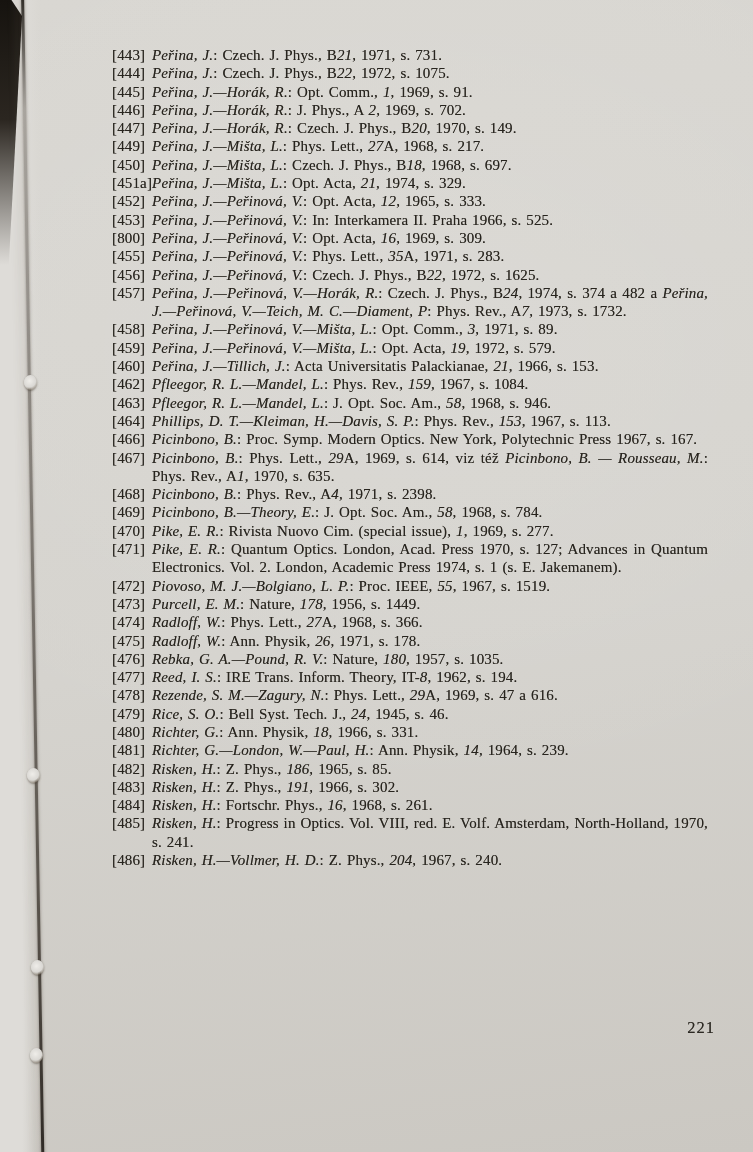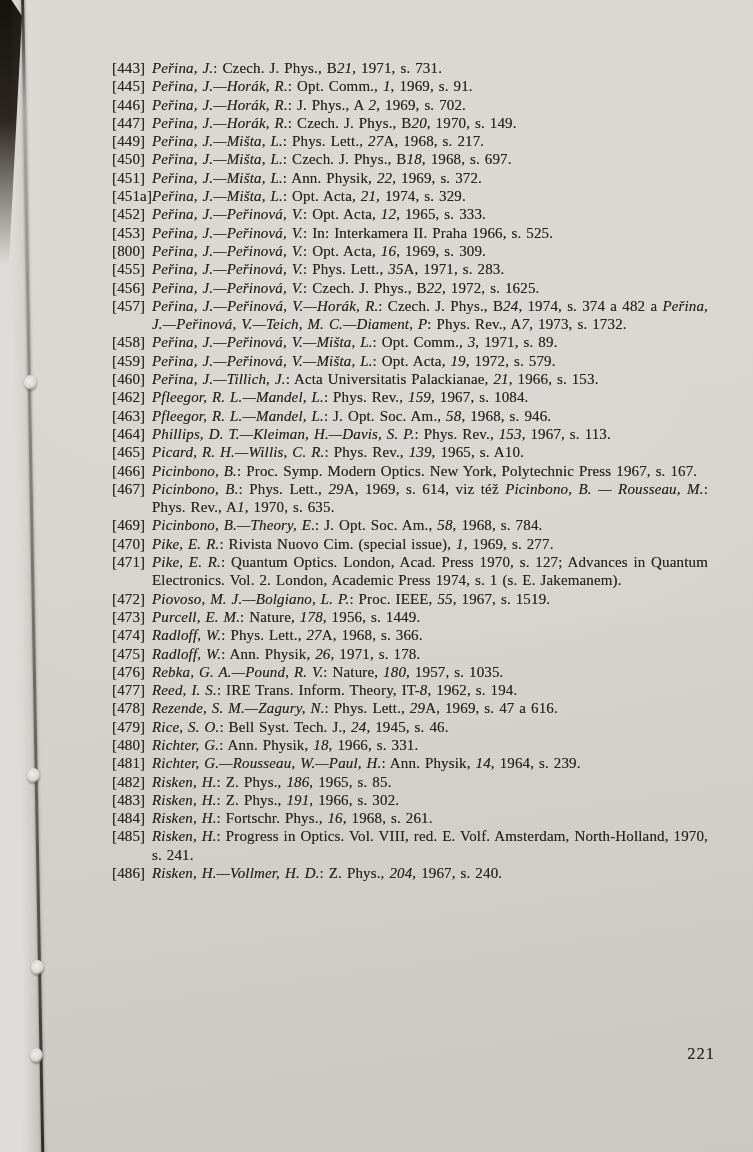--- a/index.html
+++ b/index.html
@@ -43,33 +43,33 @@
     position: absolute; width: 13px; height: 15px; border-radius: 50%;
     background: radial-gradient(circle at 42% 40%, #efede9 0%, #dad8d4 52%, rgba(115,104,88,0.55) 76%, rgba(0,0,0,0) 100%);
     box-shadow: 0 1px 2px rgba(55,46,36,0.45);
   }
   .stitch.s1 { left: 24px; top: 375px; }
   .stitch.s2 { left: 27px; top: 768px; }
   .stitch.s3 { left: 31px; top: 960px; }
   .stitch.s4 { left: 30px; top: 1048px; }
 
   .refs {
-    position: absolute; left: 112px; top: 59px; width: 596px;
+    position: absolute; left: 112px; top: 46px; width: 596px;
     font-size: 15px; line-height: 18.3px;
     letter-spacing: 0.15px; word-spacing: 1px;
     color: #27241e;
     text-shadow: 0 0 0.5px rgba(45,40,32,0.55);
   }
   .ref { display: flex; }
   .ref-label { flex: 0 0 40px; white-space: nowrap; }
   .ref-text { flex: 1; text-align: justify; }
   .it { font-style: italic; }
 
   .page-number {
-    position: absolute; top: 1044px; right: 38px;
+    position: absolute; top: 1018px; right: 38px;
     font-size: 16.5px; letter-spacing: 1px; color: #2b2822;
     text-shadow: 0 0 0.5px rgba(45,40,32,0.55);
   }
 </style>
 </head>
 <body>
 
 <div class="page">
   <div class="left-margin"></div>
   <div class="page-edge-dark"></div>
@@ -78,44 +78,44 @@
   <div class="stitch s2"></div>
   <div class="stitch s3"></div>
   <div class="stitch s4"></div>
 
   <div class="refs">
       <div class="ref">
         <span class="ref-label">[443]</span>
         <span class="ref-text"><span class="it">Peřina, J.</span><span>: Czech. J. Phys., B</span><span class="it">21</span><span>, 1971, s. 731.</span></span>
       </div>
       <div class="ref">
+        <span class="ref-label">[444]</span>
+        <span class="ref-text"><span class="it">Peřina, J.</span><span>: Czech. J. Phys., B</span><span class="it">22</span><span>, 1972, s. 1075.</span></span>
+      </div>
+      <div class="ref">
         <span class="ref-label">[445]</span>
         <span class="ref-text"><span class="it">Peřina, J.—Horák, R.</span><span>: Opt. Comm., </span><span class="it">1</span><span>, 1969, s. 91.</span></span>
       </div>
       <div class="ref">
         <span class="ref-label">[446]</span>
         <span class="ref-text"><span class="it">Peřina, J.—Horák, R.</span><span>: J. Phys., A </span><span class="it">2</span><span>, 1969, s. 702.</span></span>
       </div>
       <div class="ref">
         <span class="ref-label">[447]</span>
         <span class="ref-text"><span class="it">Peřina, J.—Horák, R.</span><span>: Czech. J. Phys., B</span><span class="it">20</span><span>, 1970, s. 149.</span></span>
       </div>
       <div class="ref">
         <span class="ref-label">[449]</span>
         <span class="ref-text"><span class="it">Peřina, J.—Mišta, L.</span><span>: Phys. Lett., </span><span class="it">27</span><span>A, 1968, s. 217.</span></span>
       </div>
       <div class="ref">
         <span class="ref-label">[450]</span>
         <span class="ref-text"><span class="it">Peřina, J.—Mišta, L.</span><span>: Czech. J. Phys., B</span><span class="it">18</span><span>, 1968, s. 697.</span></span>
       </div>
       <div class="ref">
-        <span class="ref-label">[451]</span>
-        <span class="ref-text"><span class="it">Peřina, J.—Mišta, L.</span><span>: Ann. Physik, </span><span class="it">22</span><span>, 1969, s. 372.</span></span>
-      </div>
-      <div class="ref">
         <span class="ref-label">[451a]</span>
         <span class="ref-text"><span class="it">Peřina, J.—Mišta, L.</span><span>: Opt. Acta, </span><span class="it">21</span><span>, 1974, s. 329.</span></span>
       </div>
       <div class="ref">
         <span class="ref-label">[452]</span>
         <span class="ref-text"><span class="it">Peřina, J.—Peřinová, V.</span><span>: Opt. Acta, </span><span class="it">12</span><span>, 1965, s. 333.</span></span>
       </div>
       <div class="ref">
         <span class="ref-label">[453]</span>
         <span class="ref-text"><span class="it">Peřina, J.—Peřinová, V.</span><span>: In: Interkamera II. Praha 1966, s. 525.</span></span>
@@ -154,32 +154,32 @@
       </div>
       <div class="ref">
         <span class="ref-label">[463]</span>
         <span class="ref-text"><span class="it">Pfleegor, R. L.—Mandel, L.</span><span>: J. Opt. Soc. Am., </span><span class="it">58</span><span>, 1968, s. 946.</span></span>
       </div>
       <div class="ref">
         <span class="ref-label">[464]</span>
         <span class="ref-text"><span class="it">Phillips, D. T.—Kleiman, H.—Davis, S. P.</span><span>: Phys. Rev., </span><span class="it">153</span><span>, 1967, s. 113.</span></span>
       </div>
       <div class="ref">
-        <span class="ref-label">[465]</span>
-        <span class="ref-text"><span class="it">Picard, R. H.—Willis, C. R.</span><span>: Phys. Rev., </span><span class="it">139</span><span>, 1965, s. A10.</span></span>
-      </div>
-      <div class="ref">
         <span class="ref-label">[466]</span>
         <span class="ref-text"><span class="it">Picinbono, B.</span><span>: Proc. Symp. Modern Optics. New York, Polytechnic Press 1967, s. 167.</span></span>
       </div>
       <div class="ref">
         <span class="ref-label">[467]</span>
         <span class="ref-text"><span class="it">Picinbono, B.</span><span>: Phys. Lett., </span><span class="it">29</span><span>A, 1969, s. 614, viz též </span><span class="it">Picinbono, B. — Rousseau, M.</span><span>: Phys. Rev., A</span><span class="it">1</span><span>, 1970, s. 635.</span></span>
       </div>
       <div class="ref">
+        <span class="ref-label">[468]</span>
+        <span class="ref-text"><span class="it">Picinbono, B.</span><span>: Phys. Rev., A</span><span class="it">4</span><span>, 1971, s. 2398.</span></span>
+      </div>
+      <div class="ref">
         <span class="ref-label">[469]</span>
         <span class="ref-text"><span class="it">Picinbono, B.—Theory, E.</span><span>: J. Opt. Soc. Am., </span><span class="it">58</span><span>, 1968, s. 784.</span></span>
       </div>
       <div class="ref">
         <span class="ref-label">[470]</span>
         <span class="ref-text"><span class="it">Pike, E. R.</span><span>: Rivista Nuovo Cim. (special issue), </span><span class="it">1</span><span>, 1969, s. 277.</span></span>
       </div>
       <div class="ref">
         <span class="ref-label">[471]</span>
         <span class="ref-text"><span class="it">Pike, E. R.</span><span>: Quantum Optics. London, Acad. Press 1970, s. 127; Advances in Quantum Electronics. Vol. 2. London, Academic Press 1974, s. 1 (s. E. Jakemanem).</span></span>
@@ -215,21 +215,21 @@
       <div class="ref">
         <span class="ref-label">[479]</span>
         <span class="ref-text"><span class="it">Rice, S. O.</span><span>: Bell Syst. Tech. J., </span><span class="it">24</span><span>, 1945, s. 46.</span></span>
       </div>
       <div class="ref">
         <span class="ref-label">[480]</span>
         <span class="ref-text"><span class="it">Richter, G.</span><span>: Ann. Physik, </span><span class="it">18</span><span>, 1966, s. 331.</span></span>
       </div>
       <div class="ref">
         <span class="ref-label">[481]</span>
-        <span class="ref-text"><span class="it">Richter, G.—Rousseau, W.—Paul, H.</span><span>: Ann. Physik, </span><span class="it">14</span><span>, 1964, s. 239.</span></span>
+        <span class="ref-text"><span class="it">Richter, G.—London, W.—Paul, H.</span><span>: Ann. Physik, </span><span class="it">14</span><span>, 1964, s. 239.</span></span>
       </div>
       <div class="ref">
         <span class="ref-label">[482]</span>
         <span class="ref-text"><span class="it">Risken, H.</span><span>: Z. Phys., </span><span class="it">186</span><span>, 1965, s. 85.</span></span>
       </div>
       <div class="ref">
         <span class="ref-label">[483]</span>
         <span class="ref-text"><span class="it">Risken, H.</span><span>: Z. Phys., </span><span class="it">191</span><span>, 1966, s. 302.</span></span>
       </div>
       <div class="ref">

